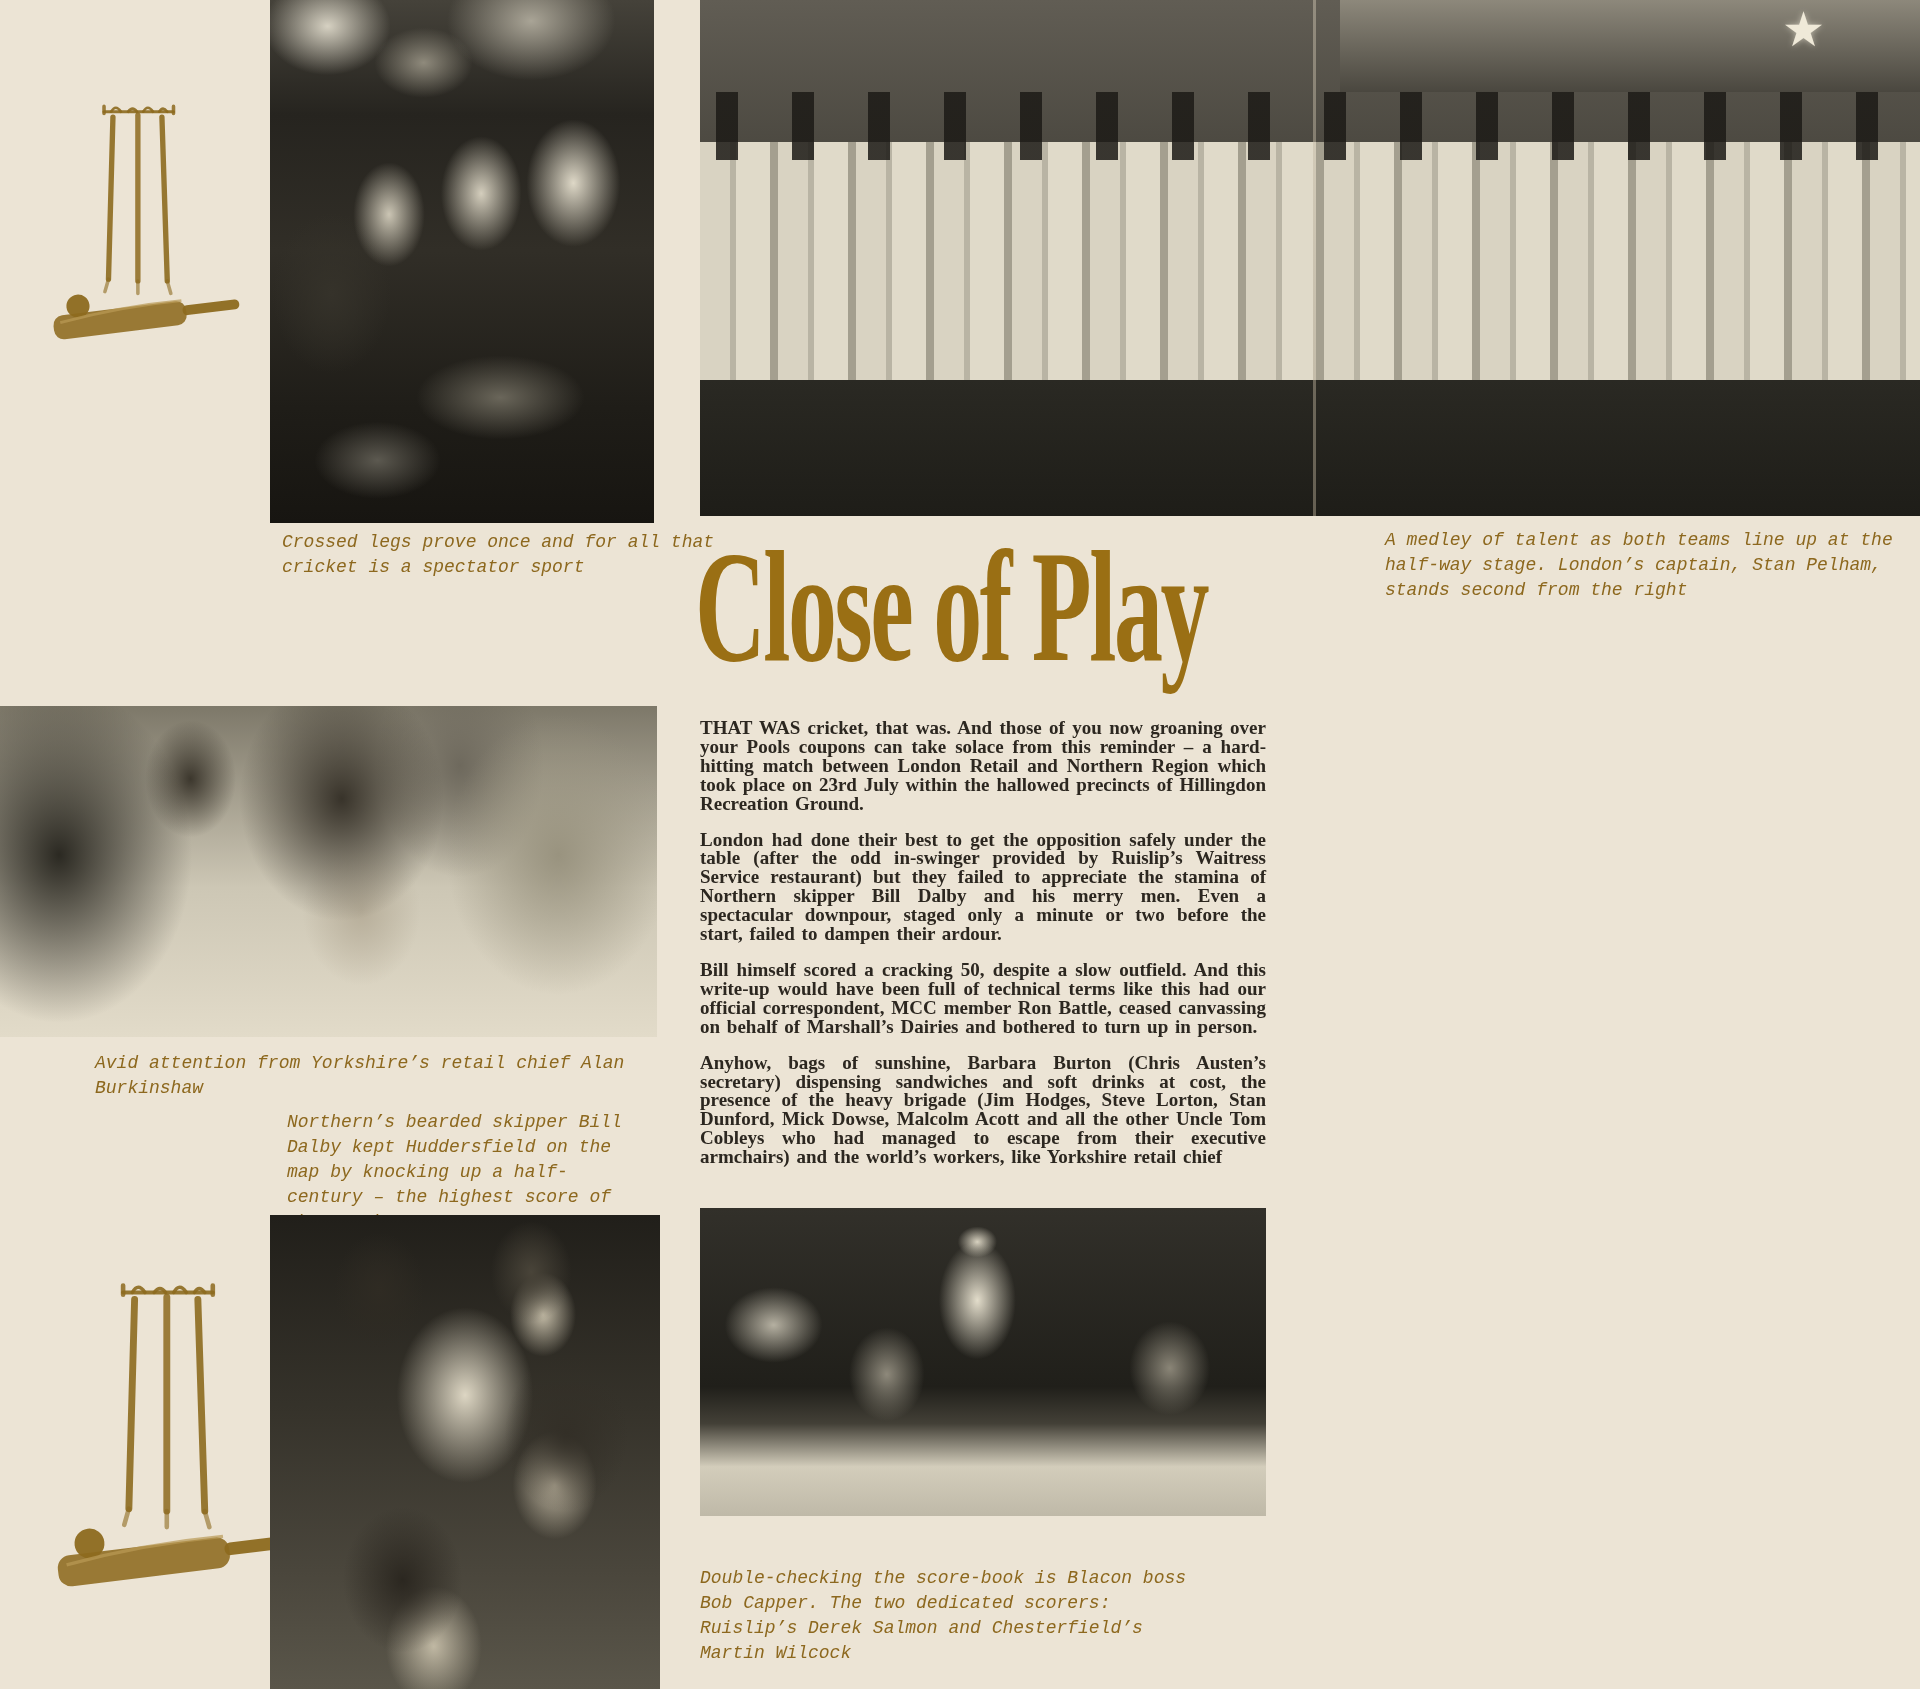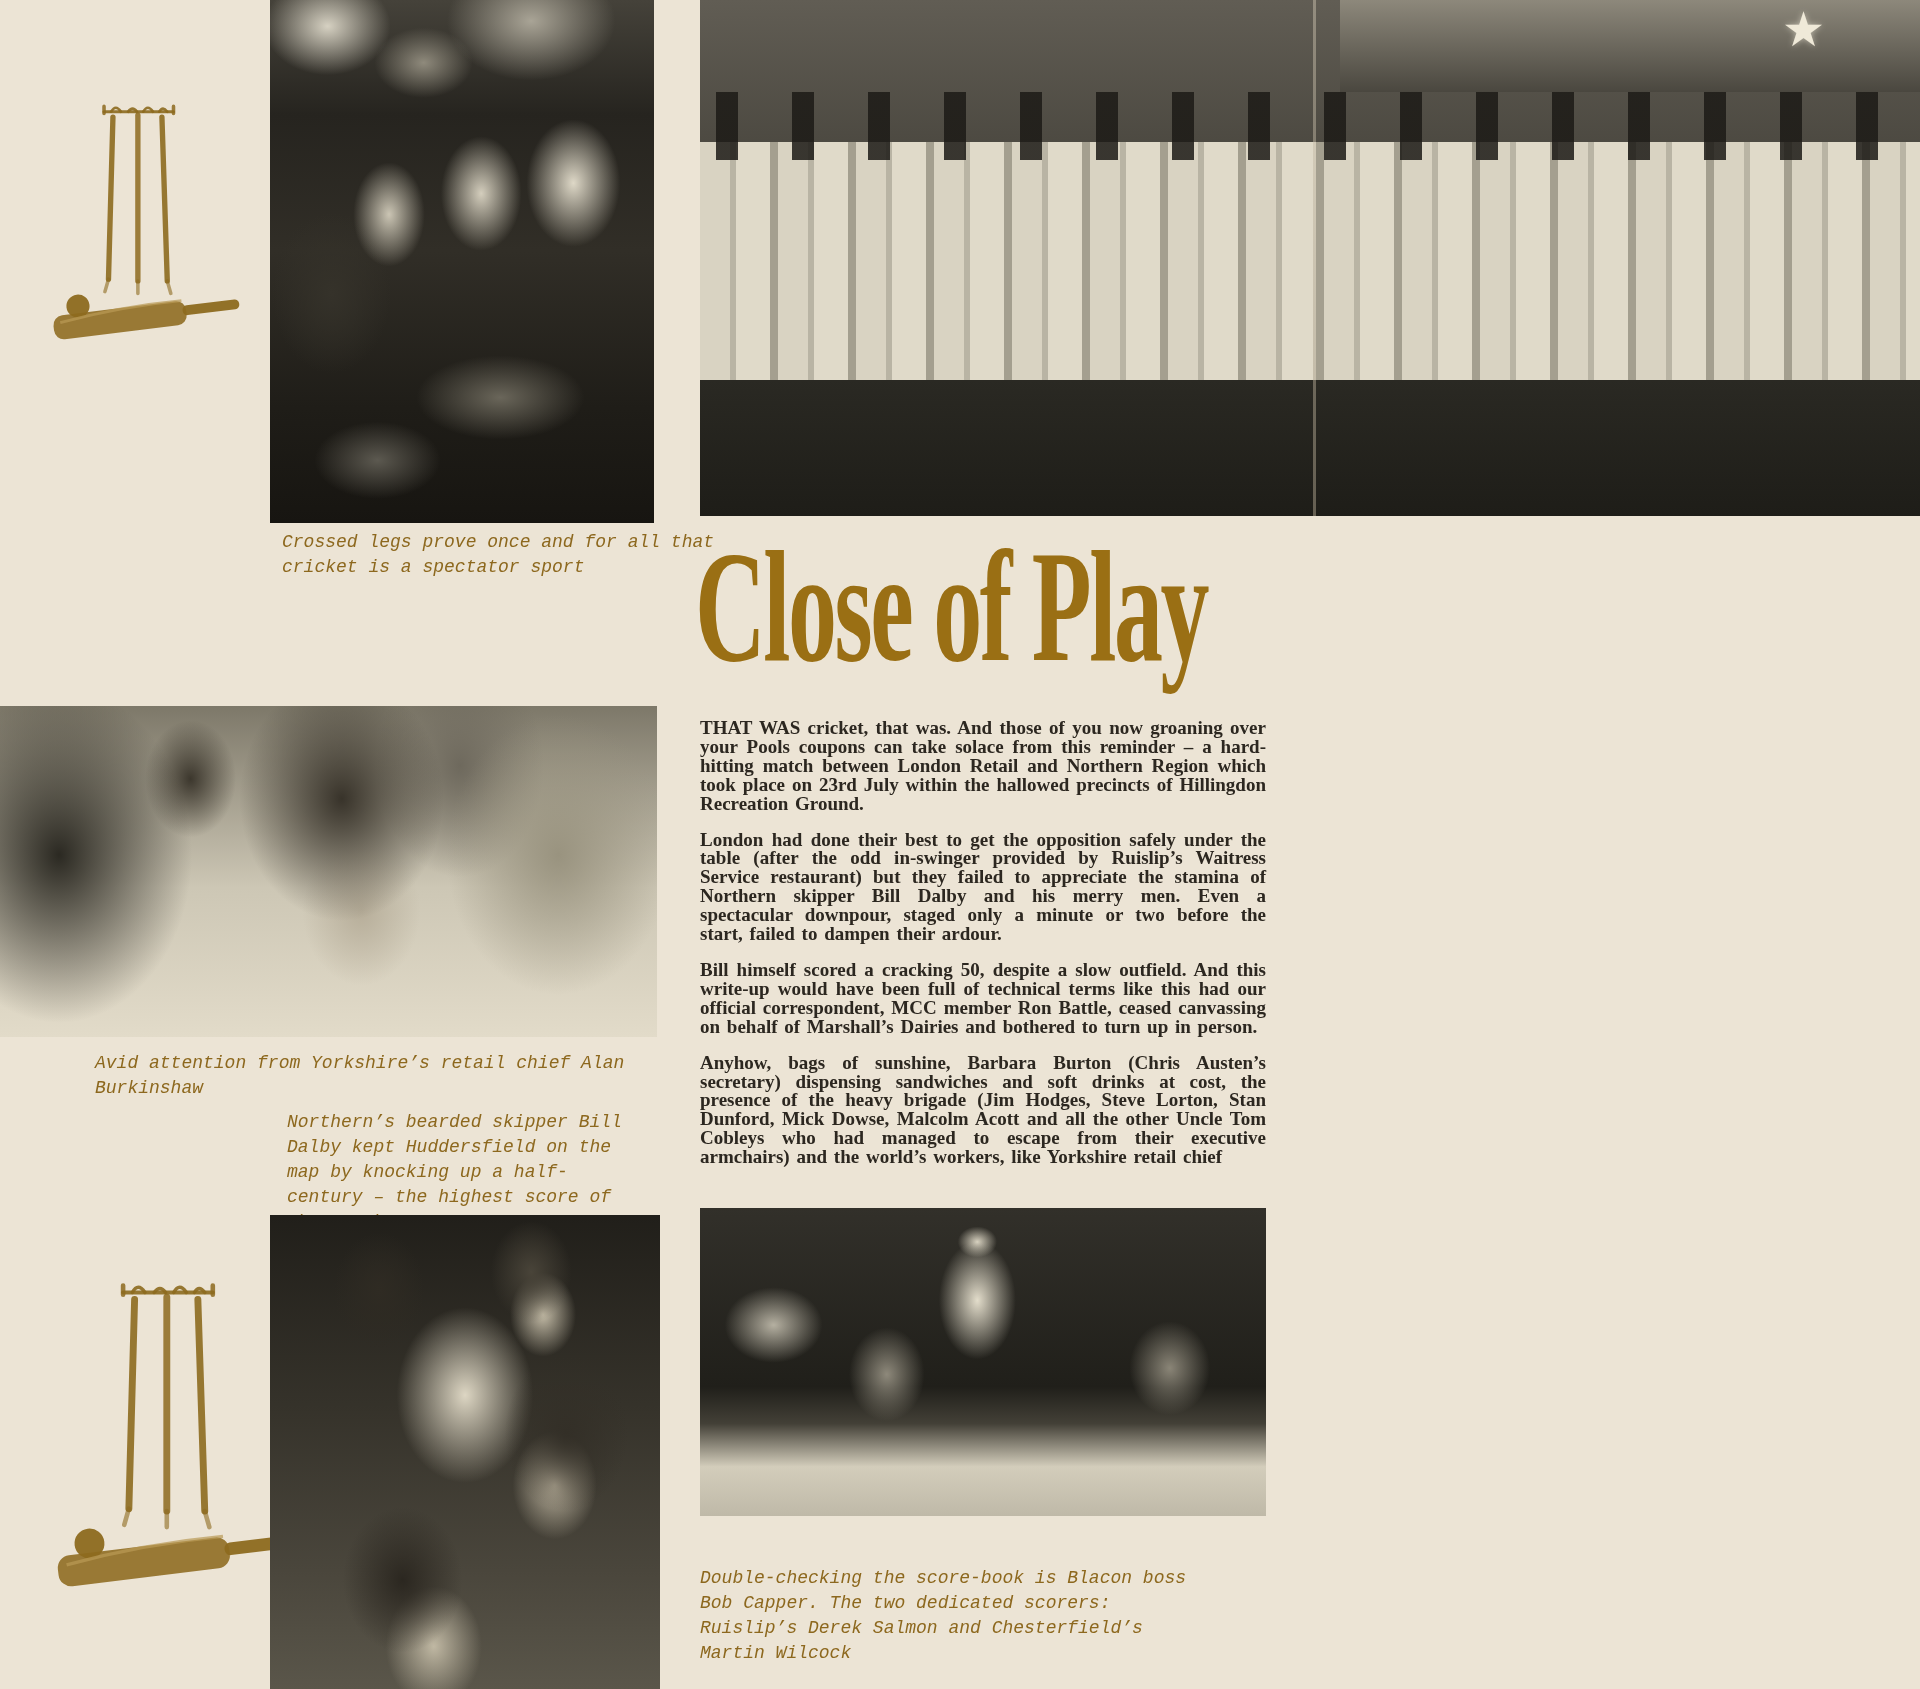--- a/index.html
+++ b/index.html
@@ -145,20 +145,21 @@
     </g>
   </svg>
 
   <div class="photo photo-spectators"></div>
   <div class="caption cap-spectators">Crossed legs prove once and for all that cricket is a spectator sport</div>
 
   <div class="photo photo-teams">
     <div class="seam"></div>
     <div class="star">★</div>
   </div>
+  <div class="caption cap-teams">A medley of talent as both teams line up at the half-way stage. London’s captain, Stan Pelham, stands second from the right</div>
 
   <h1 class="headline">Close of Play</h1>
 
   <div class="article">
     <p>THAT WAS cricket, that was. And those of you now groaning over your Pools coupons can take solace from this reminder – a hard-hitting match between London Retail and Northern Region which took place on 23rd July within the hallowed precincts of Hillingdon Recreation Ground.</p>
     <p>London had done their best to get the opposition safely under the table (after the odd in-swinger provided by Ruislip’s Waitress Service restaurant) but they failed to appreciate the stamina of Northern skipper Bill Dalby and his merry men. Even a spectacular downpour, staged only a minute or two before the start, failed to dampen their ardour.</p>
     <p>Bill himself scored a cracking 50, despite a slow outfield. And this write-up would have been full of technical terms like this had our official correspondent, MCC member Ron Battle, ceased canvassing on behalf of Marshall’s Dairies and bothered to turn up in person.</p>
     <p>Anyhow, bags of sunshine, Barbara Burton (Chris Austen’s secretary) dispensing sandwiches and soft drinks at cost, the presence of the heavy brigade (Jim Hodges, Steve Lorton, Stan Dunford, Mick Dowse, Malcolm Acott and all the other Uncle Tom Cobleys who had managed to escape from their executive armchairs) and the world’s workers, like Yorkshire retail chief</p>
   </div>
 

